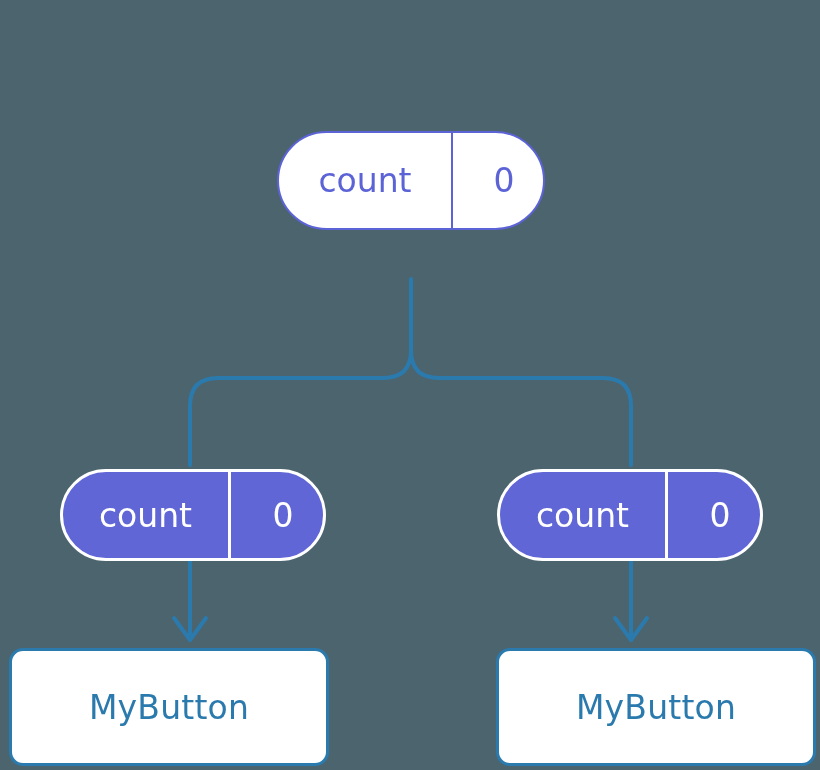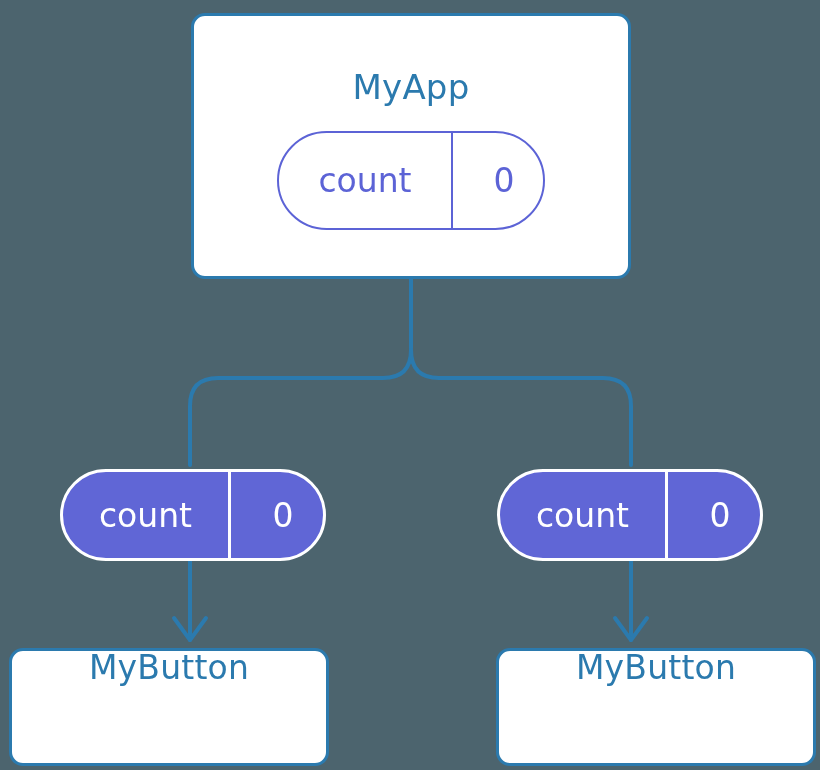--- a/index.html
+++ b/index.html
@@ -53,20 +53,21 @@
     height: 266px;
     justify-content: flex-start;
   }
   #card-myapp .card-title {
     margin-top: 54px;
   }
 
   .card-button {
     width: 320px;
     height: 118px;
+    justify-content: center;
   }
   #card-mybutton-left  { left: 9px;   top: 648px; }
   #card-mybutton-right { left: 496px; top: 648px; }
   .card-button .card-title { font-size: 33px; }
 
   
   .pill {
     position: absolute;
     box-sizing: border-box;
     display: flex;
@@ -151,23 +152,20 @@
       <path d="M 411 350 Q 411 378 439 378 L 603 378 Q 631 378 631 406 L 631 465"></path>
 
       <path d="M 190 561 L 190 640"></path>
       <path d="M 174 618 L 190 640 L 206 618"></path>
 
       <path d="M 631 561 L 631 640"></path>
       <path d="M 615 618 L 631 640 L 647 618"></path>
     </g>
   </svg>
 
-  <div class="card" id="card-myapp">
-    <span class="card-title">MyApp</span>
-  </div>
 
   <div class="pill pill-outline" id="pill-myapp-state">
     <span class="pill-key">count</span>
     <span class="pill-val">0</span>
   </div>
 
   <div class="pill pill-filled" id="pill-prop-left">
     <span class="pill-key">count</span>
     <span class="pill-val">0</span>
   </div>

